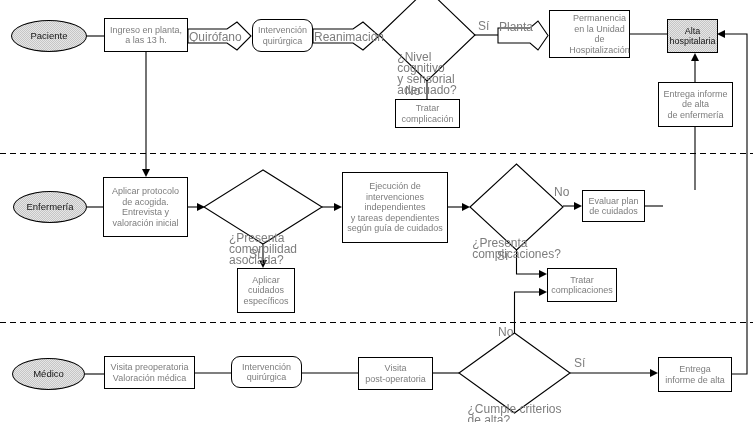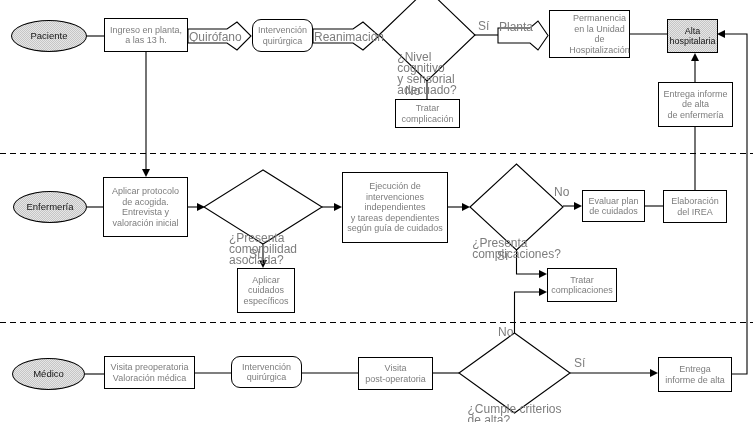--- a/index.html
+++ b/index.html
@@ -158,22 +158,20 @@
 según guía de cuidados</div>
 
   <div class="dtext" style="left:472px;top:196px;width:89px;height:22px;">¿Presenta
 complicaciones?</div>
 
   <span class="elabel" style="left:554px;top:185px;">No</span>
 
   <div class="node box" style="left:582px;top:190px;width:63px;height:32px;">Evaluar plan
 de cuidados</div>
 
-  <div class="node box" style="left:663px;top:190px;width:64px;height:33px;">Elaboración
-del IREA</div>
 
   <span class="elabel" style="left:497px;top:249px;">Sí</span>
 
   <div class="node box" style="left:547px;top:268px;width:70px;height:34px;">Tratar
 complicaciones</div>
 
   <div class="node oval" style="left:12px;top:358px;width:73px;height:32px;">Médico</div>
 
   <div class="node box" style="left:104px;top:356px;width:91px;height:33px;">Visita preoperatoria
 Valoración médica</div>

